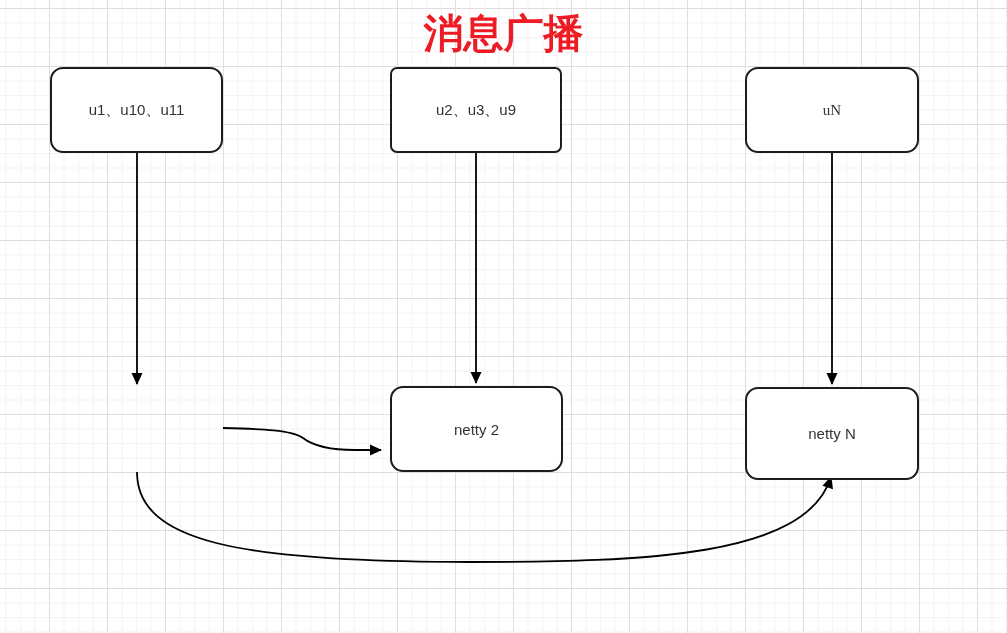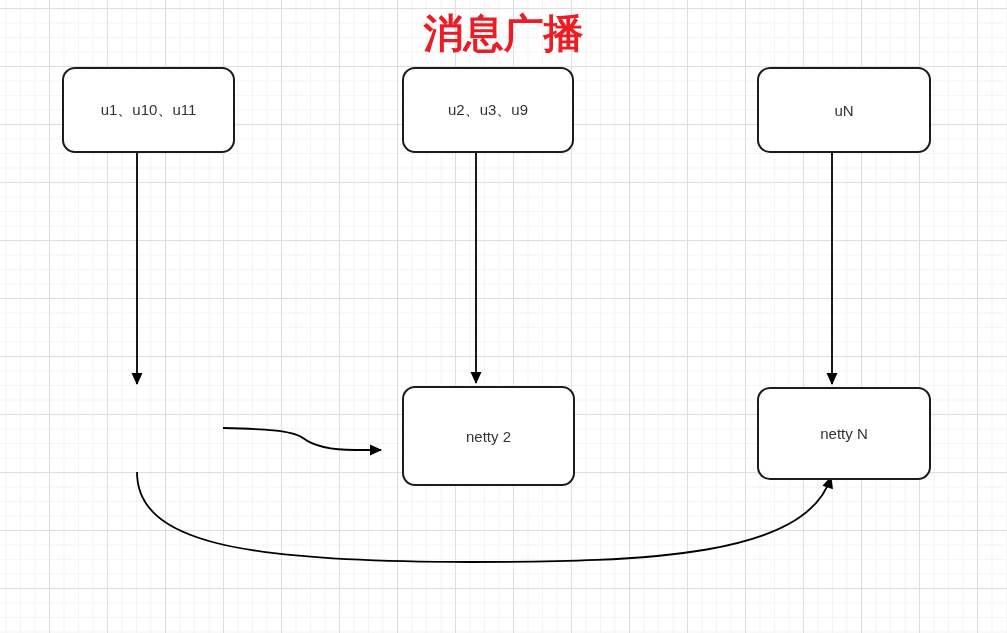--- a/index.html
+++ b/index.html
@@ -40,31 +40,30 @@
     box-sizing: border-box;
     background: #ffffff;
     border: 2px solid #1c1c1c;
     border-radius: 13px;
     display: flex;
     align-items: center;
     justify-content: center;
     font-size: 15px;
     color: #333333;
     z-index: 2;
-    margin-left: 12px;
   }
   .node .node-label {
     text-align: center;
     white-space: nowrap;
   }
   .n-u1     { left: 50px;  top: 67px;  width: 173px; height: 86px; }
-  .n-u2     { left: 390px; top: 67px;  width: 172px; height: 86px; }
-  .n-uN     { left: 745px; top: 67px;  width: 174px; height: 86px; }
+  .n-u2     { left: 390px; top: 67px;  width: 172px; height: 86px; border-radius: 7px; }
+  .n-uN     { left: 745px; top: 67px;  width: 174px; height: 86px; font-family: Liberation Serif, serif; }
   .n-netty1 { left: 50px;  top: 387px; width: 173px; height: 85px; }
-  .n-netty2 { left: 390px; top: 386px; width: 173px; height: 100px; }
+  .n-netty2 { left: 390px; top: 386px; width: 173px; height: 86px; }
   .n-nettyN { left: 745px; top: 387px; width: 174px; height: 93px; }
   .edges-layer {
     position: absolute;
     left: 0;
     top: 0;
     width: 1007px;
     height: 633px;
     z-index: 1;
     pointer-events: none;
   }

